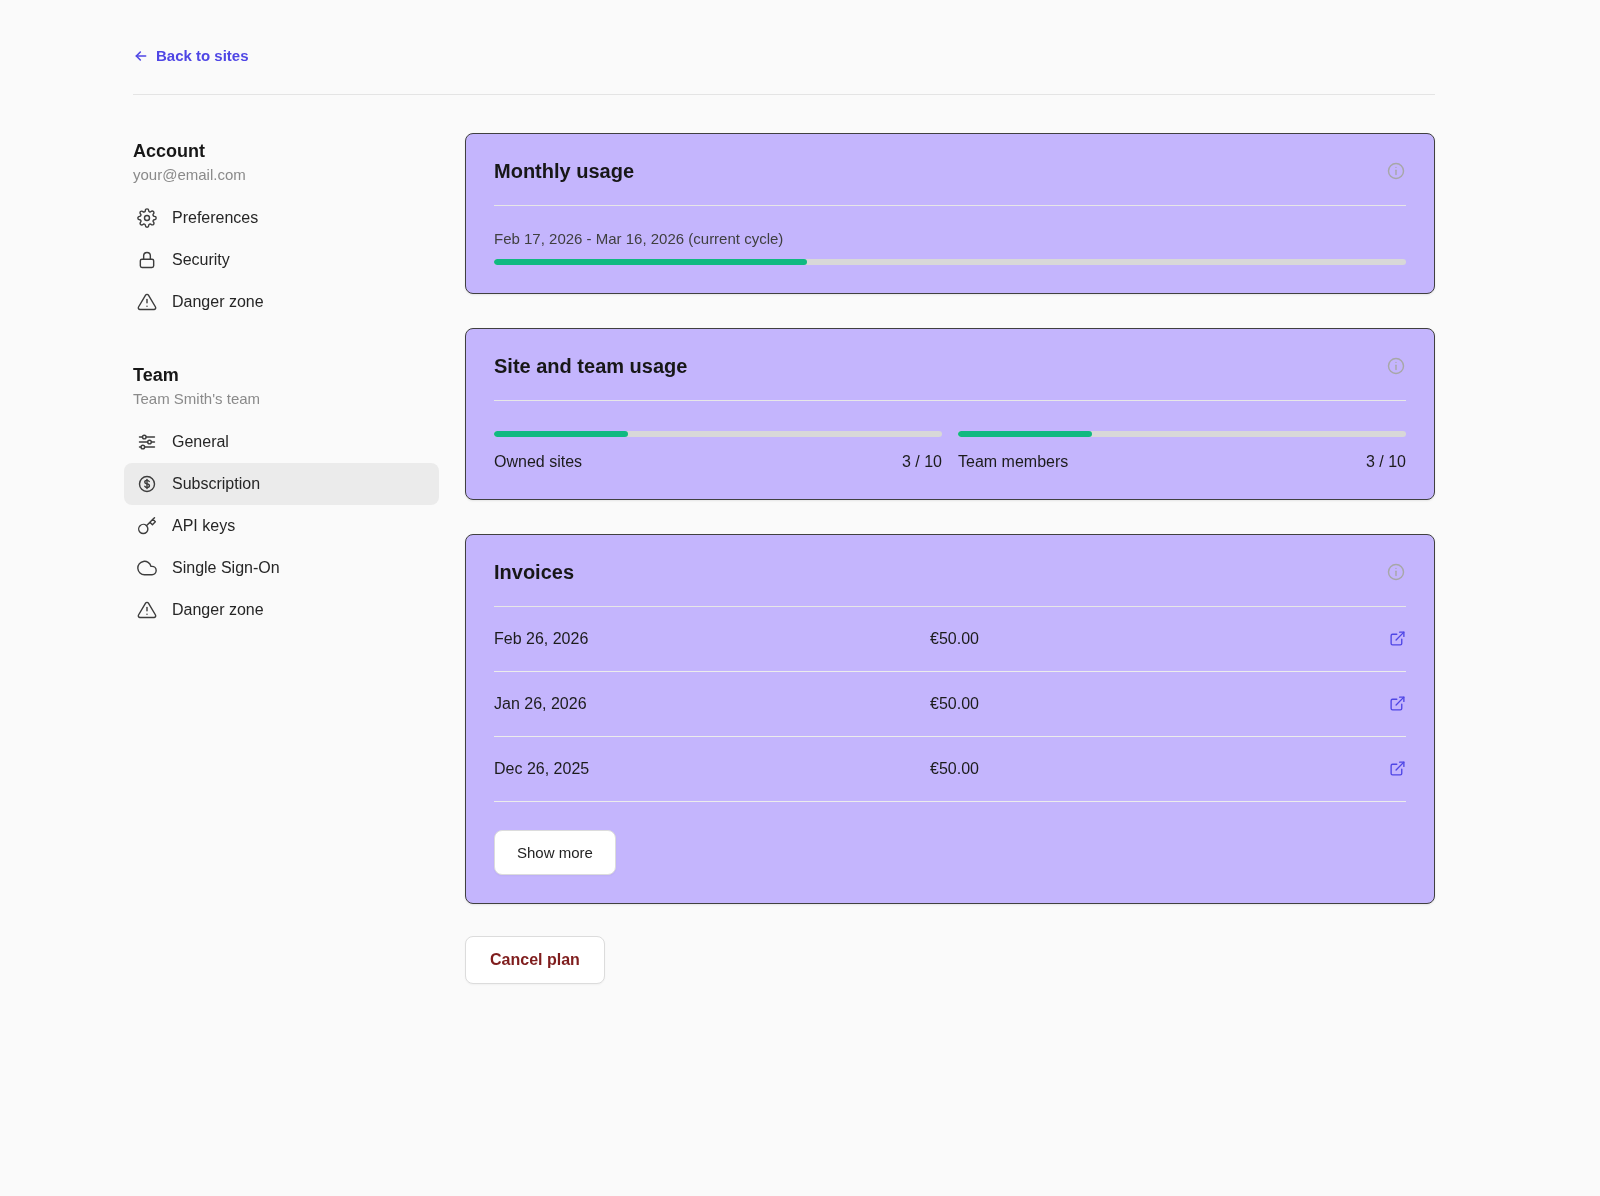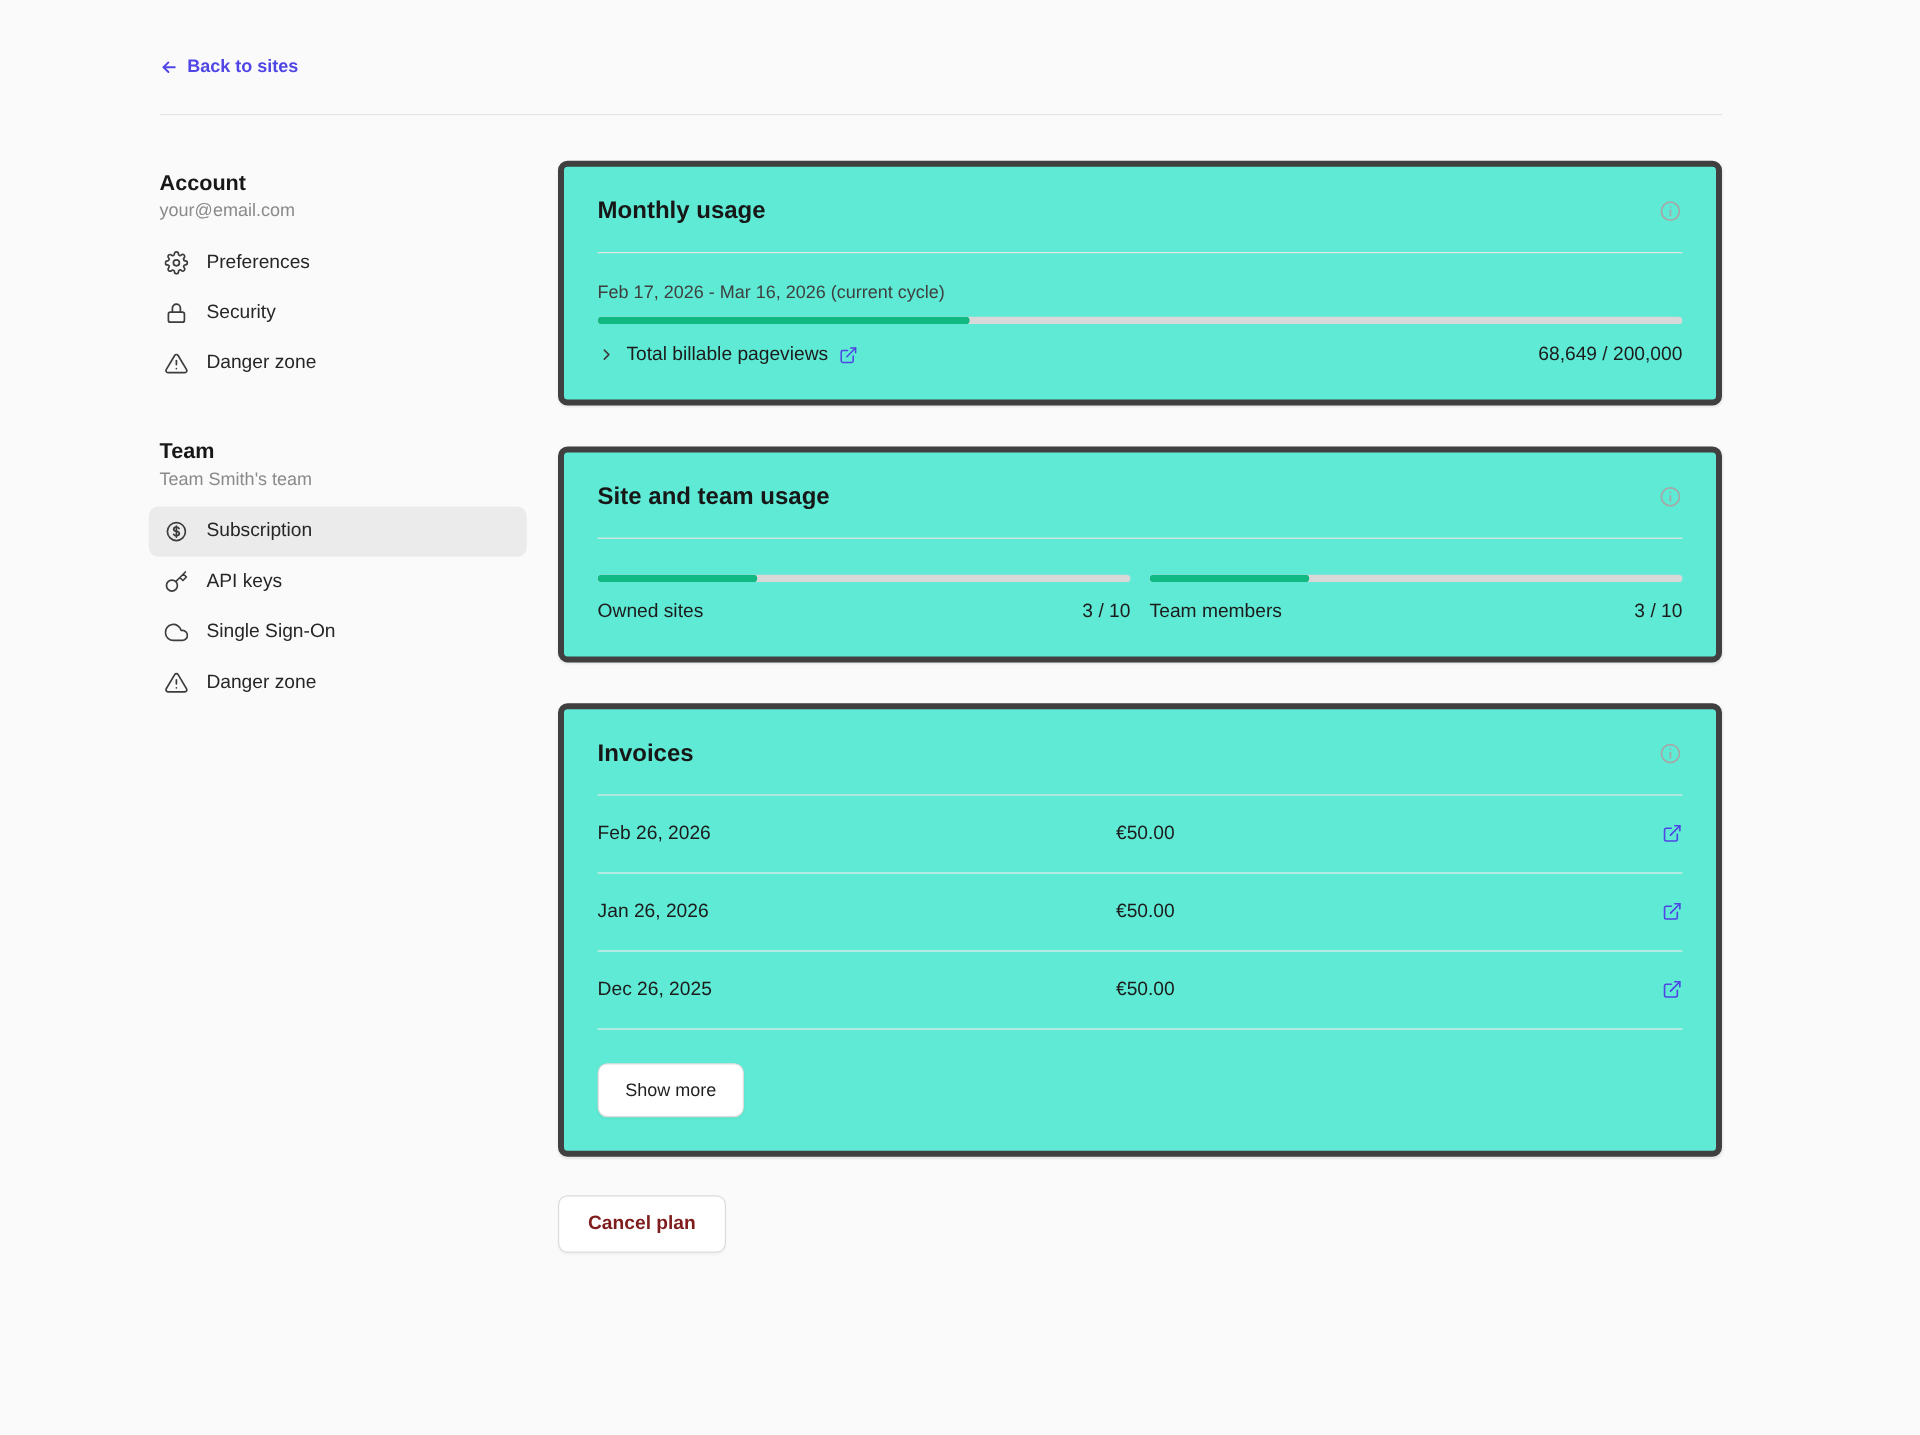--- a/index.html
+++ b/index.html
@@ -35,21 +35,21 @@
     padding: 11px 13px; border-radius: 8px;
     font-size: 16px; color: #262626; cursor: pointer;
   }
   .nav-item.active { background: #ebebeb; font-weight: 400; }
   .nav-icon { display: inline-flex; color: #3d3d3d; flex-shrink: 0; }
   .team-group { margin-top: 42px; }
 
   
   .main { flex: 1; min-width: 0; }
   .card {
-    background: #5eead4; border: 5px solid #404040; border-radius: 8px;
+    background: #c4b5fd; border: 1px solid #404040; border-radius: 8px;
     box-shadow: 0 1px 2px rgba(0,0,0,0.05), 0 1px 3px rgba(0,0,0,0.04);
     padding: 26px 28px 28px;
   }
   .card + .card { margin-top: 34px; }
   .card-head { display: flex; justify-content: space-between; align-items: center; }
   .card-title { font-size: 20px; font-weight: 600; margin: 0; color: #171717; }
   .info-icon { display: inline-flex; color: #a7a7a7; cursor: pointer; }
   .card-divider { border-bottom: 1px solid #e7e7e7; margin-top: 22px; }
 
   .cycle-text { margin-top: 24px; font-size: 15px; color: #3f3f3f; }
@@ -136,20 +136,36 @@
             </span>
             <span>Danger zone</span>
           </div>
         </nav>
       </div>
 
       <div class="team-group">
         <div class="side-heading">Team</div>
         <div class="side-sub">Team Smith's team</div>
         <nav class="nav">
+          <div class="nav-item">
+            <span class="nav-icon">
+              <svg width="20" height="20" viewBox="0 0 24 24" fill="none" stroke="currentColor" stroke-width="1.7" stroke-linecap="round" stroke-linejoin="round">
+                  <line x1="3" y1="6" x2="6.5" y2="6"></line>
+                  <line x1="11" y1="6" x2="21" y2="6"></line>
+                  <circle cx="8.75" cy="6" r="2.2"></circle>
+                  <line x1="3" y1="12" x2="12.7" y2="12"></line>
+                  <line x1="17.4" y1="12" x2="21" y2="12"></line>
+                  <circle cx="15" cy="12" r="2.2"></circle>
+                  <line x1="3" y1="18" x2="4.8" y2="18"></line>
+                  <line x1="9.3" y1="18" x2="21" y2="18"></line>
+                  <circle cx="7" cy="18" r="2.2"></circle>
+                </svg>
+            </span>
+            <span>General</span>
+          </div>
           <div class="nav-item active">
             <span class="nav-icon">
               <svg width="20" height="20" viewBox="0 0 24 24" fill="none" stroke="currentColor" stroke-width="1.7" stroke-linecap="round" stroke-linejoin="round">
                   <circle cx="12" cy="12" r="9"></circle>
                   <path d="M12 6.5v11"></path>
                   <path d="M14.7 9c-.5-.9-1.5-1.4-2.7-1.4-1.5 0-2.7.9-2.7 2.1s1.1 1.9 2.7 2.1c1.6.2 2.9.9 2.9 2.2s-1.3 2.1-2.9 2.1c-1.2 0-2.2-.5-2.7-1.4"></path>
                 </svg>
             </span>
             <span>Subscription</span>
           </div>
@@ -195,38 +211,20 @@
                 <circle cx="12" cy="12" r="9"></circle>
                 <line x1="12" y1="11" x2="12" y2="16.2"></line>
                 <line x1="12" y1="7.6" x2="12.01" y2="7.6"></line>
               </svg>
           </span>
         </div>
         <div class="card-divider"></div>
         <div class="cycle-text">Feb 17, 2026 - Mar 16, 2026 (current cycle)</div>
         <div class="progress mt12">
           <div class="progress-fill" style="width: 34.3%;"></div>
-        </div>
-        <div class="usage-row">
-          <span class="usage-left">
-            <span class="chevron">
-              <svg width="15" height="15" viewBox="0 0 24 24" fill="none" stroke="currentColor" stroke-width="2.2" stroke-linecap="round" stroke-linejoin="round">
-                  <path d="M9 6l6 6-6 6"></path>
-                </svg>
-            </span>
-            <span>Total billable pageviews</span>
-            <span class="ext-link">
-              <svg width="16" height="16" viewBox="0 0 24 24" fill="none" stroke="currentColor" stroke-width="1.9" stroke-linecap="round" stroke-linejoin="round">
-                  <path d="M18 13v6a2 2 0 0 1-2 2H5a2 2 0 0 1-2-2V8a2 2 0 0 1 2-2h6"></path>
-                  <polyline points="15 3 21 3 21 9"></polyline>
-                  <line x1="10" y1="14" x2="21" y2="3"></line>
-                </svg>
-            </span>
-          </span>
-          <span class="usage-value">68,649 / 200,000</span>
         </div>
       </section>
 
       
       <section class="card">
         <div class="card-head">
           <h2 class="card-title">Site and team usage</h2>
           <span class="info-icon">
             <svg width="20" height="20" viewBox="0 0 24 24" fill="none" stroke="currentColor" stroke-width="1.7" stroke-linecap="round">
                 <circle cx="12" cy="12" r="9"></circle>

